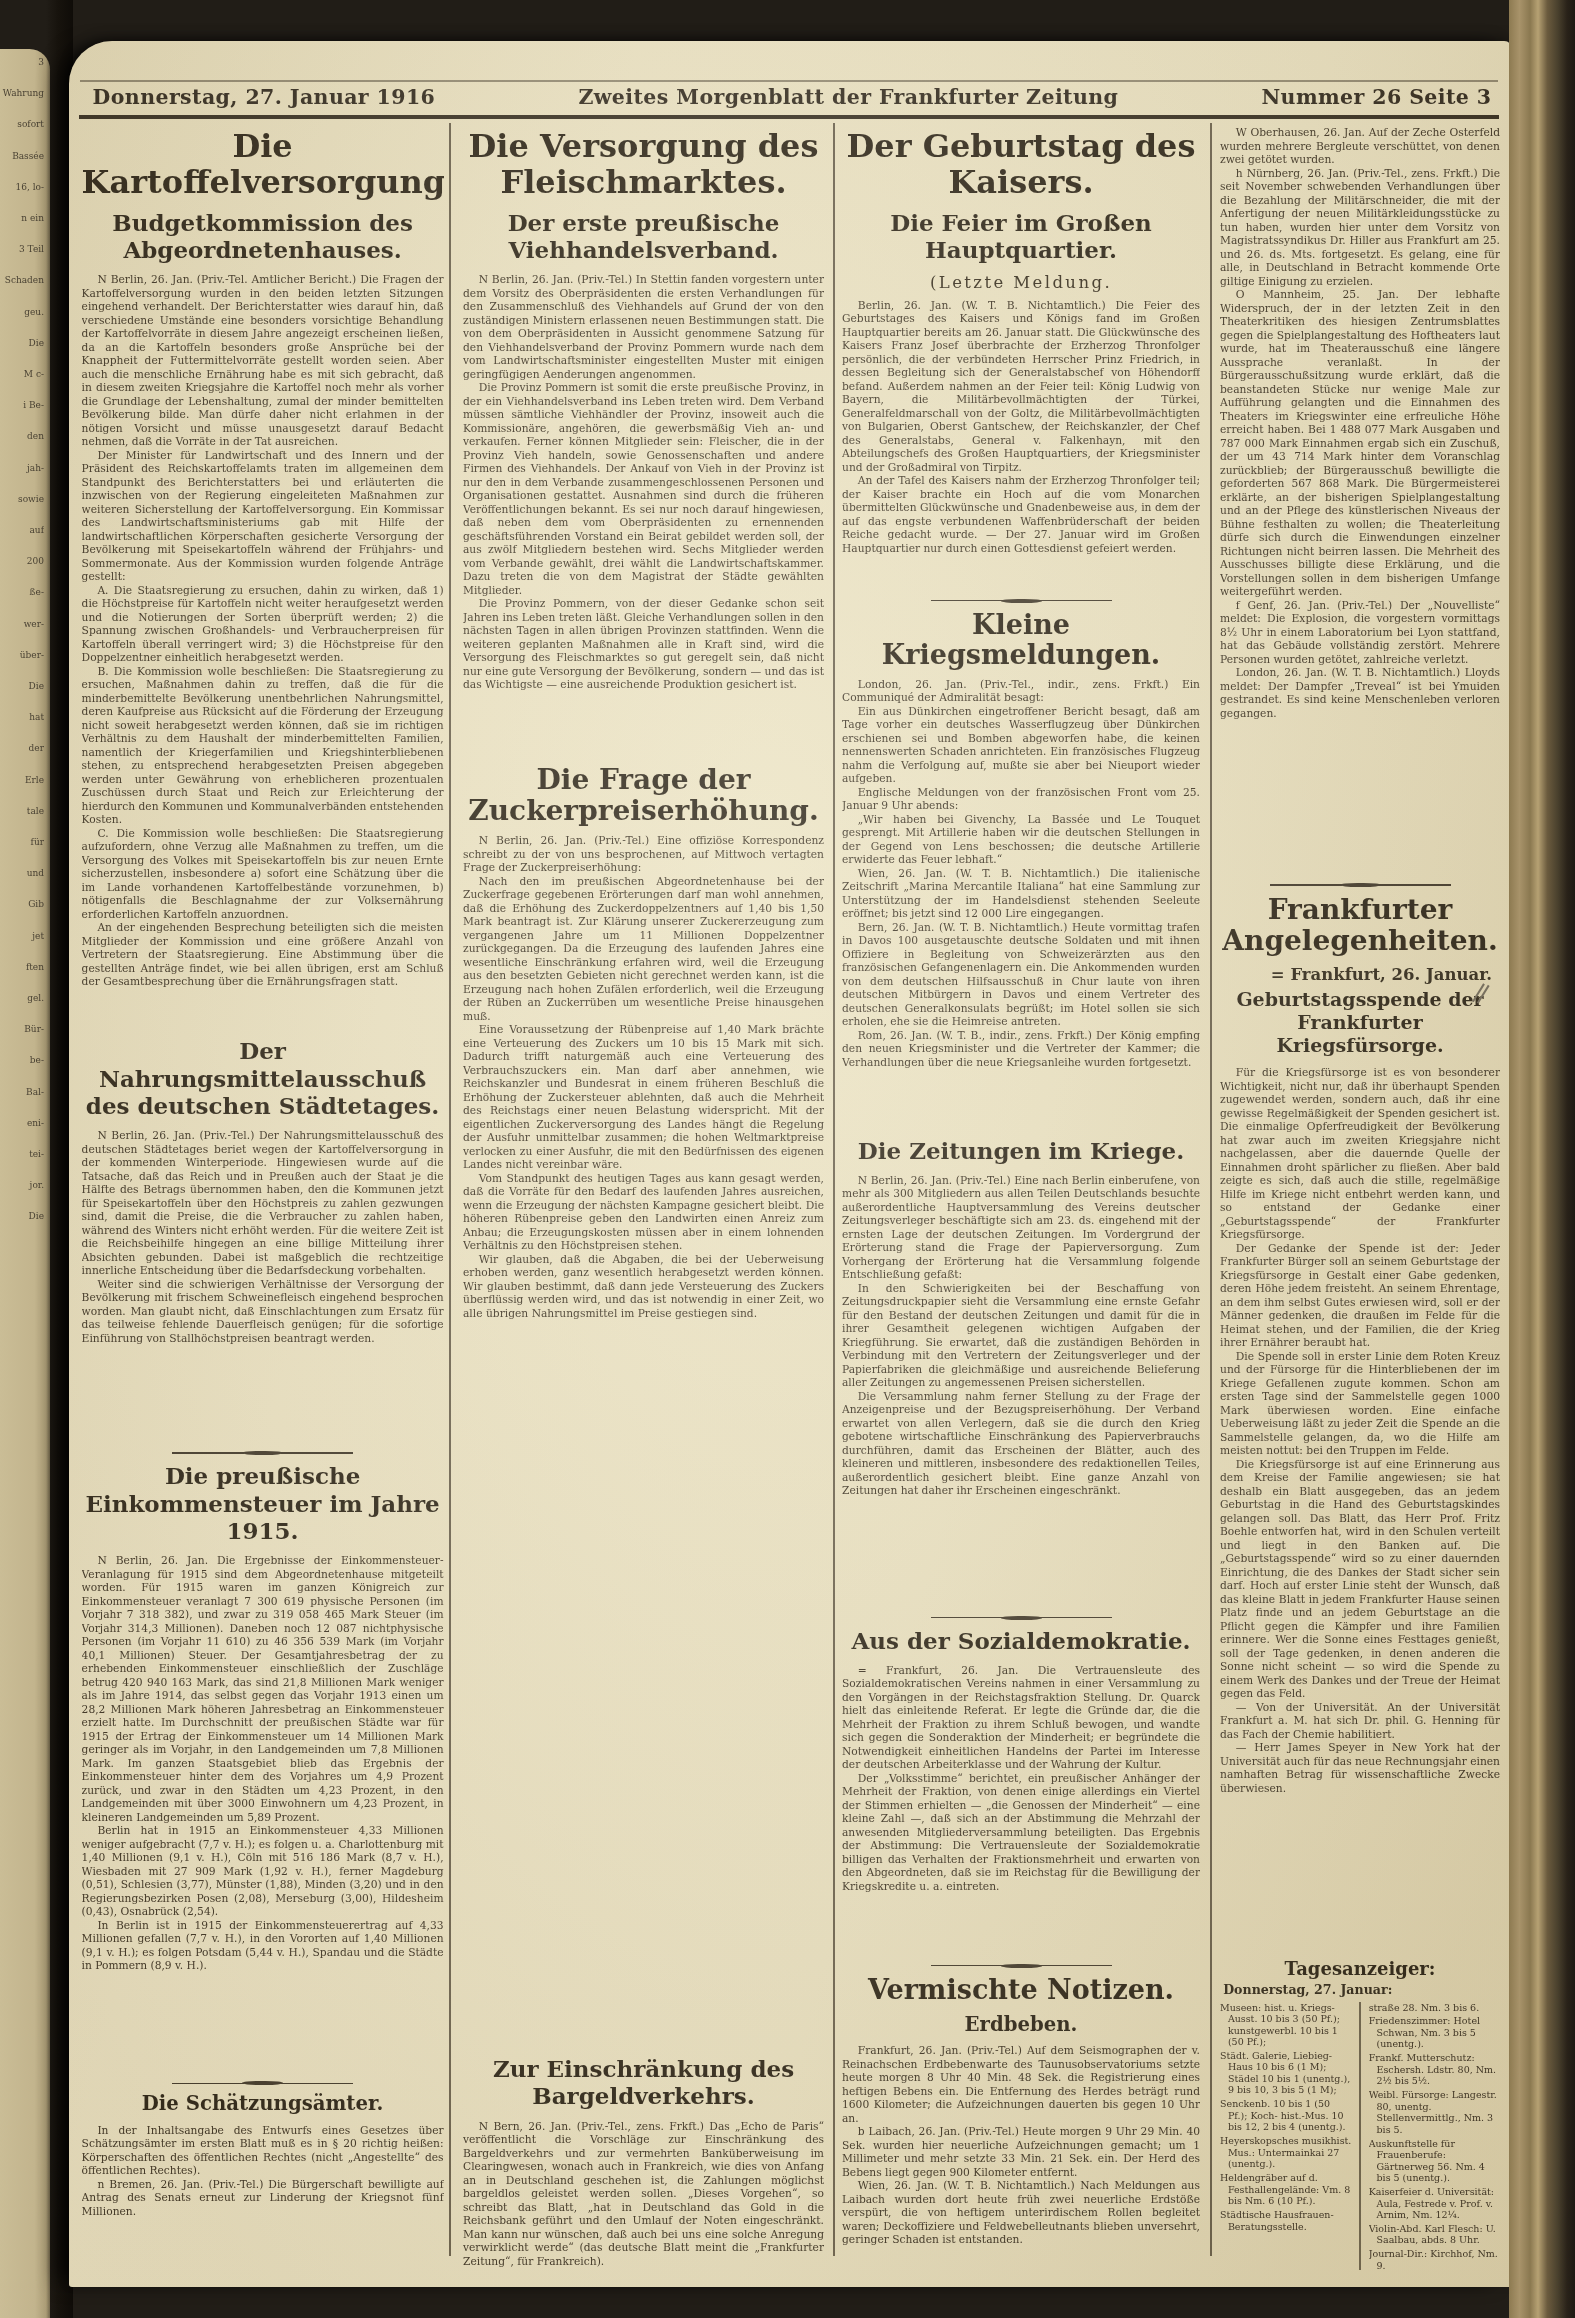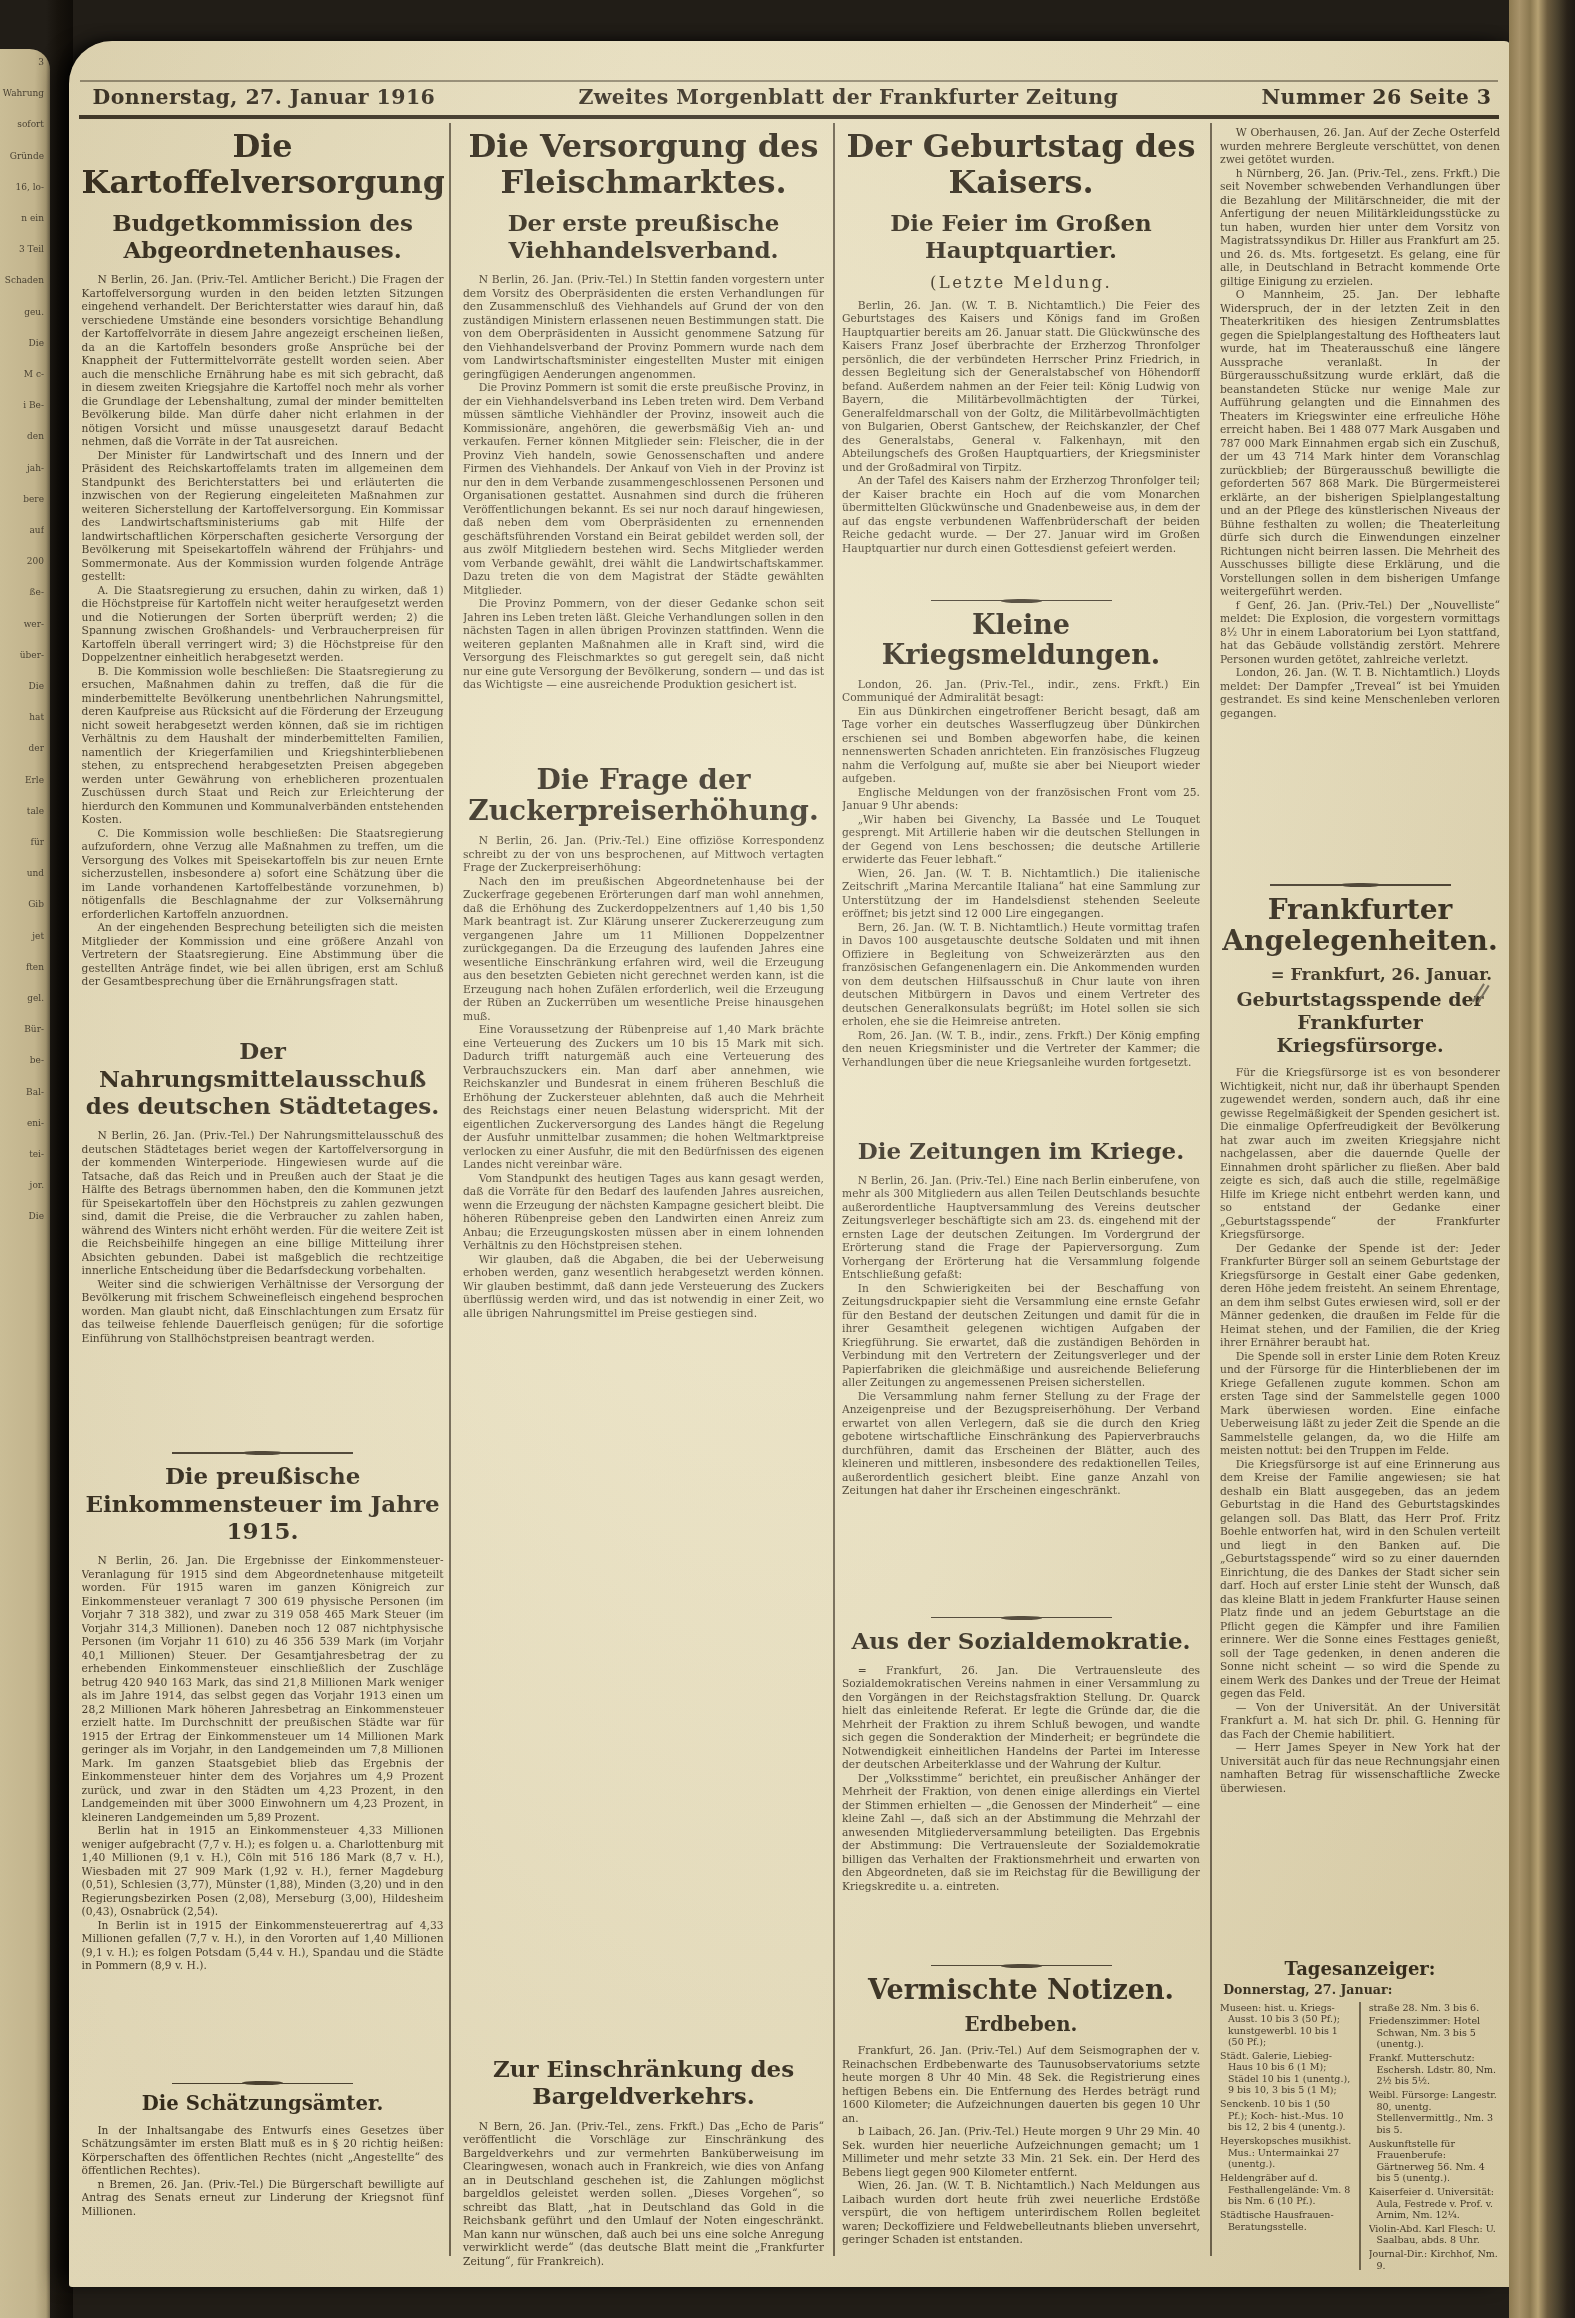--- a/index.html
+++ b/index.html
@@ -65,32 +65,32 @@
 </head>
 <body>
 
 <div id="canvas">
 
   <div class="neighbour">
     <div class="edge">
         <p>3</p>
         <p>Wahrung</p>
         <p>sofort</p>
-        <p>Gründe</p>
+        <p>Bassée</p>
         <p>16, lo-</p>
         <p>n ein</p>
         <p>3 Teil</p>
         <p>Schaden</p>
         <p>geu.</p>
         <p>Die</p>
         <p>M c-</p>
         <p>i Be-</p>
         <p>den</p>
         <p>jah-</p>
-        <p>bere</p>
+        <p>sowie</p>
         <p>auf</p>
         <p>200</p>
         <p>ße-</p>
         <p>wer-</p>
         <p>über-</p>
         <p>Die</p>
         <p>hat</p>
         <p>der</p>
         <p>Erle</p>
         <p>tale</p>

